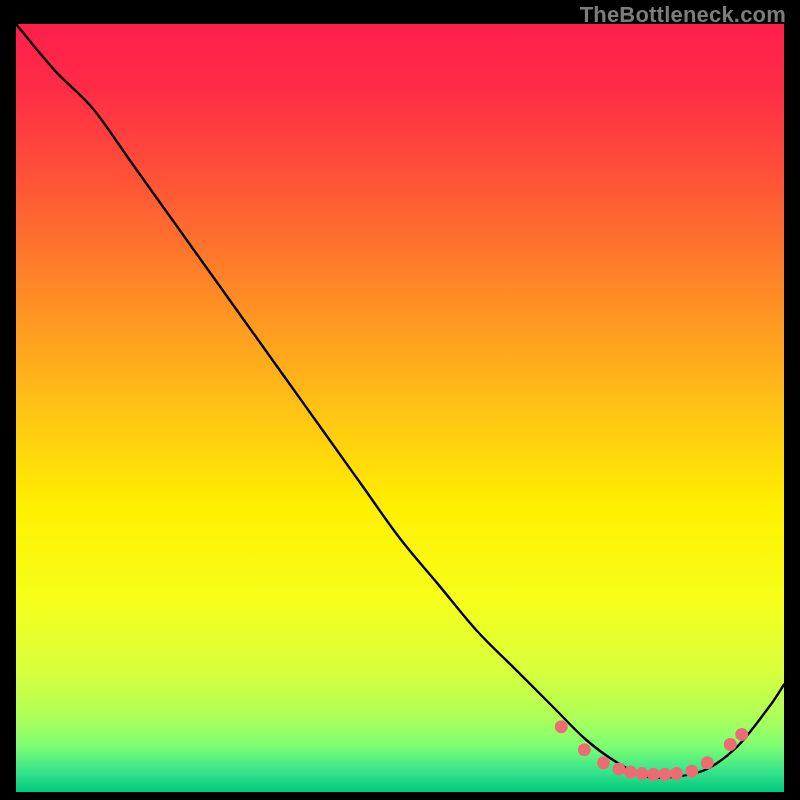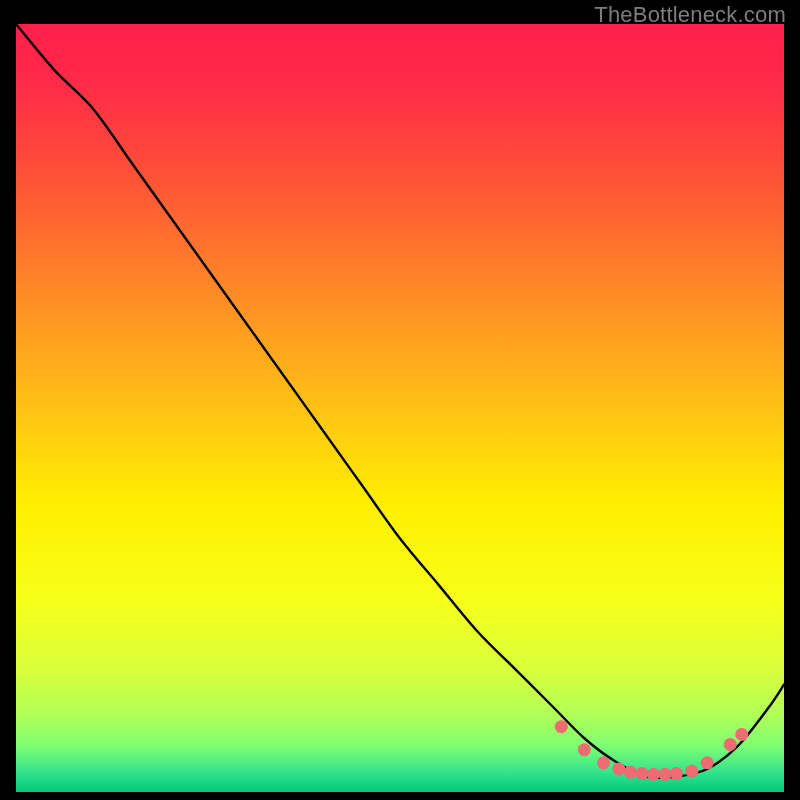--- a/index.html
+++ b/index.html
@@ -19,21 +19,21 @@
     height: 768px;
     background: #000;
   }
   .watermark {
     position: absolute;
     top: 2px;
     right: 14px;
     color: #7d7d7d;
     font-size: 22px;
     letter-spacing: 0.2px;
-    font-weight: 400;
+    font-weight: 700;
   }
   svg {
     display: block;
   }
 </style>
 </head>
 <body>
 
 <div class="watermark">TheBottleneck.com</div>
 

